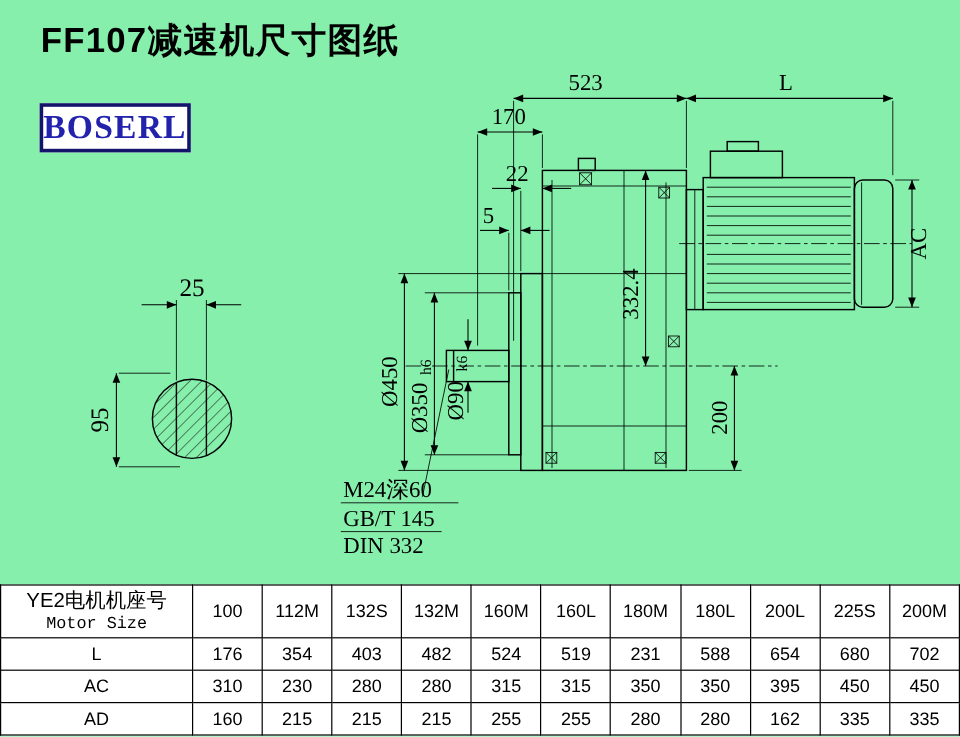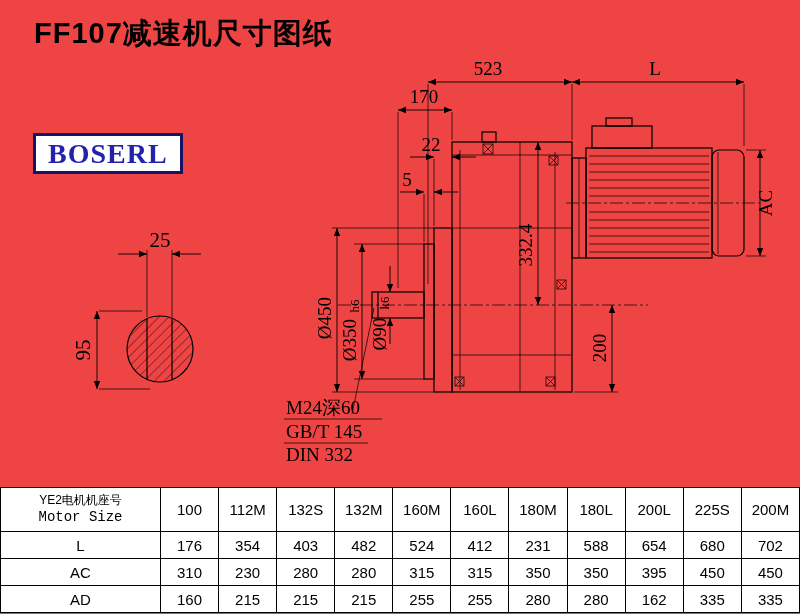--- a/index.html
+++ b/index.html
@@ -1,35 +1,35 @@
 <!DOCTYPE html>
 <html><head>
 <meta charset="utf-8">
 <style>
   * { margin:0; padding:0; box-sizing:border-box; }
   html,body { background:#ffffff; }
   body { font-family:"Liberation Sans", sans-serif; }
-  .page { position:relative; width:800px; height:614px; background:#ef4444; overflow:hidden; }
+  .page { position:relative; width:800px; height:614px; background:#86efac; overflow:hidden; }
   .title { position:absolute; left:34px; top:14px; font-size:29px; font-weight:bold; color:#000;
            font-family:"Liberation Sans", sans-serif; letter-spacing:1px; }
-  .logo { position:absolute; left:33px; top:86px; border:3px solid #14146a; padding:0 12px; height:41px;
-          display:flex; align-items:center; background:#fff;margin-top:47px; }
+  .logo { position:absolute; left:33px; top:86px; border:3px solid #14146a; padding:0 0; height:41px;
+          display:flex; align-items:center; background:#fff; }
   .logo span { font-family:"Liberation Serif", serif; font-weight:bold; font-size:28px; color:#2222ad; letter-spacing:1px; }
   svg.drawing { position:absolute; left:0; top:0; }
   svg .ln   { stroke:#000; stroke-width:1.2; fill:none; }
   svg .thin { stroke:#000; stroke-width:0.7; fill:none; }
   svg .dim  { stroke:#000; stroke-width:0.9; fill:none; }
   svg .cl   { stroke:#000; stroke-width:0.7; fill:none; stroke-dasharray:13 3 3 3; }
   svg text  { font-family:"Liberation Serif", serif; fill:#000; font-size:19px; }
   svg text.sm { font-size:13px; }
   svg text.lg { font-size:21px; }
   table.spec { position:absolute; left:0; top:487px; width:800px; border-collapse:collapse; table-layout:fixed; background:#fff; }
   table.spec th, table.spec td { border:1px solid #000; text-align:center; vertical-align:middle;
            font-weight:normal; font-size:15px; color:#000; padding:0; }
-  table.spec .cn { font-size:12px; line-height:1.3; }
+  table.spec .cn { font-size:17px; line-height:1.3; }
   table.spec .en { font-family:"Liberation Mono", monospace; font-size:14px; line-height:1.2; }
   table.spec tr.hdr { height:44px; }
   table.spec tr.r { height:27px; }
 </style>
 </head>
 <body>
 
 <div class="page">
   <div class="title">FF107减速机尺寸图纸</div>
   <div class="logo">
@@ -204,21 +204,21 @@
         <th>225S</th>
         <th>200M</th>
       </tr>
       <tr class="r">
         <th>L</th>
         <td>176</td>
         <td>354</td>
         <td>403</td>
         <td>482</td>
         <td>524</td>
-        <td>412</td>
+        <td>519</td>
         <td>231</td>
         <td>588</td>
         <td>654</td>
         <td>680</td>
         <td>702</td>
       </tr>
       <tr class="r">
         <th>AC</th>
         <td>310</td>
         <td>230</td>

